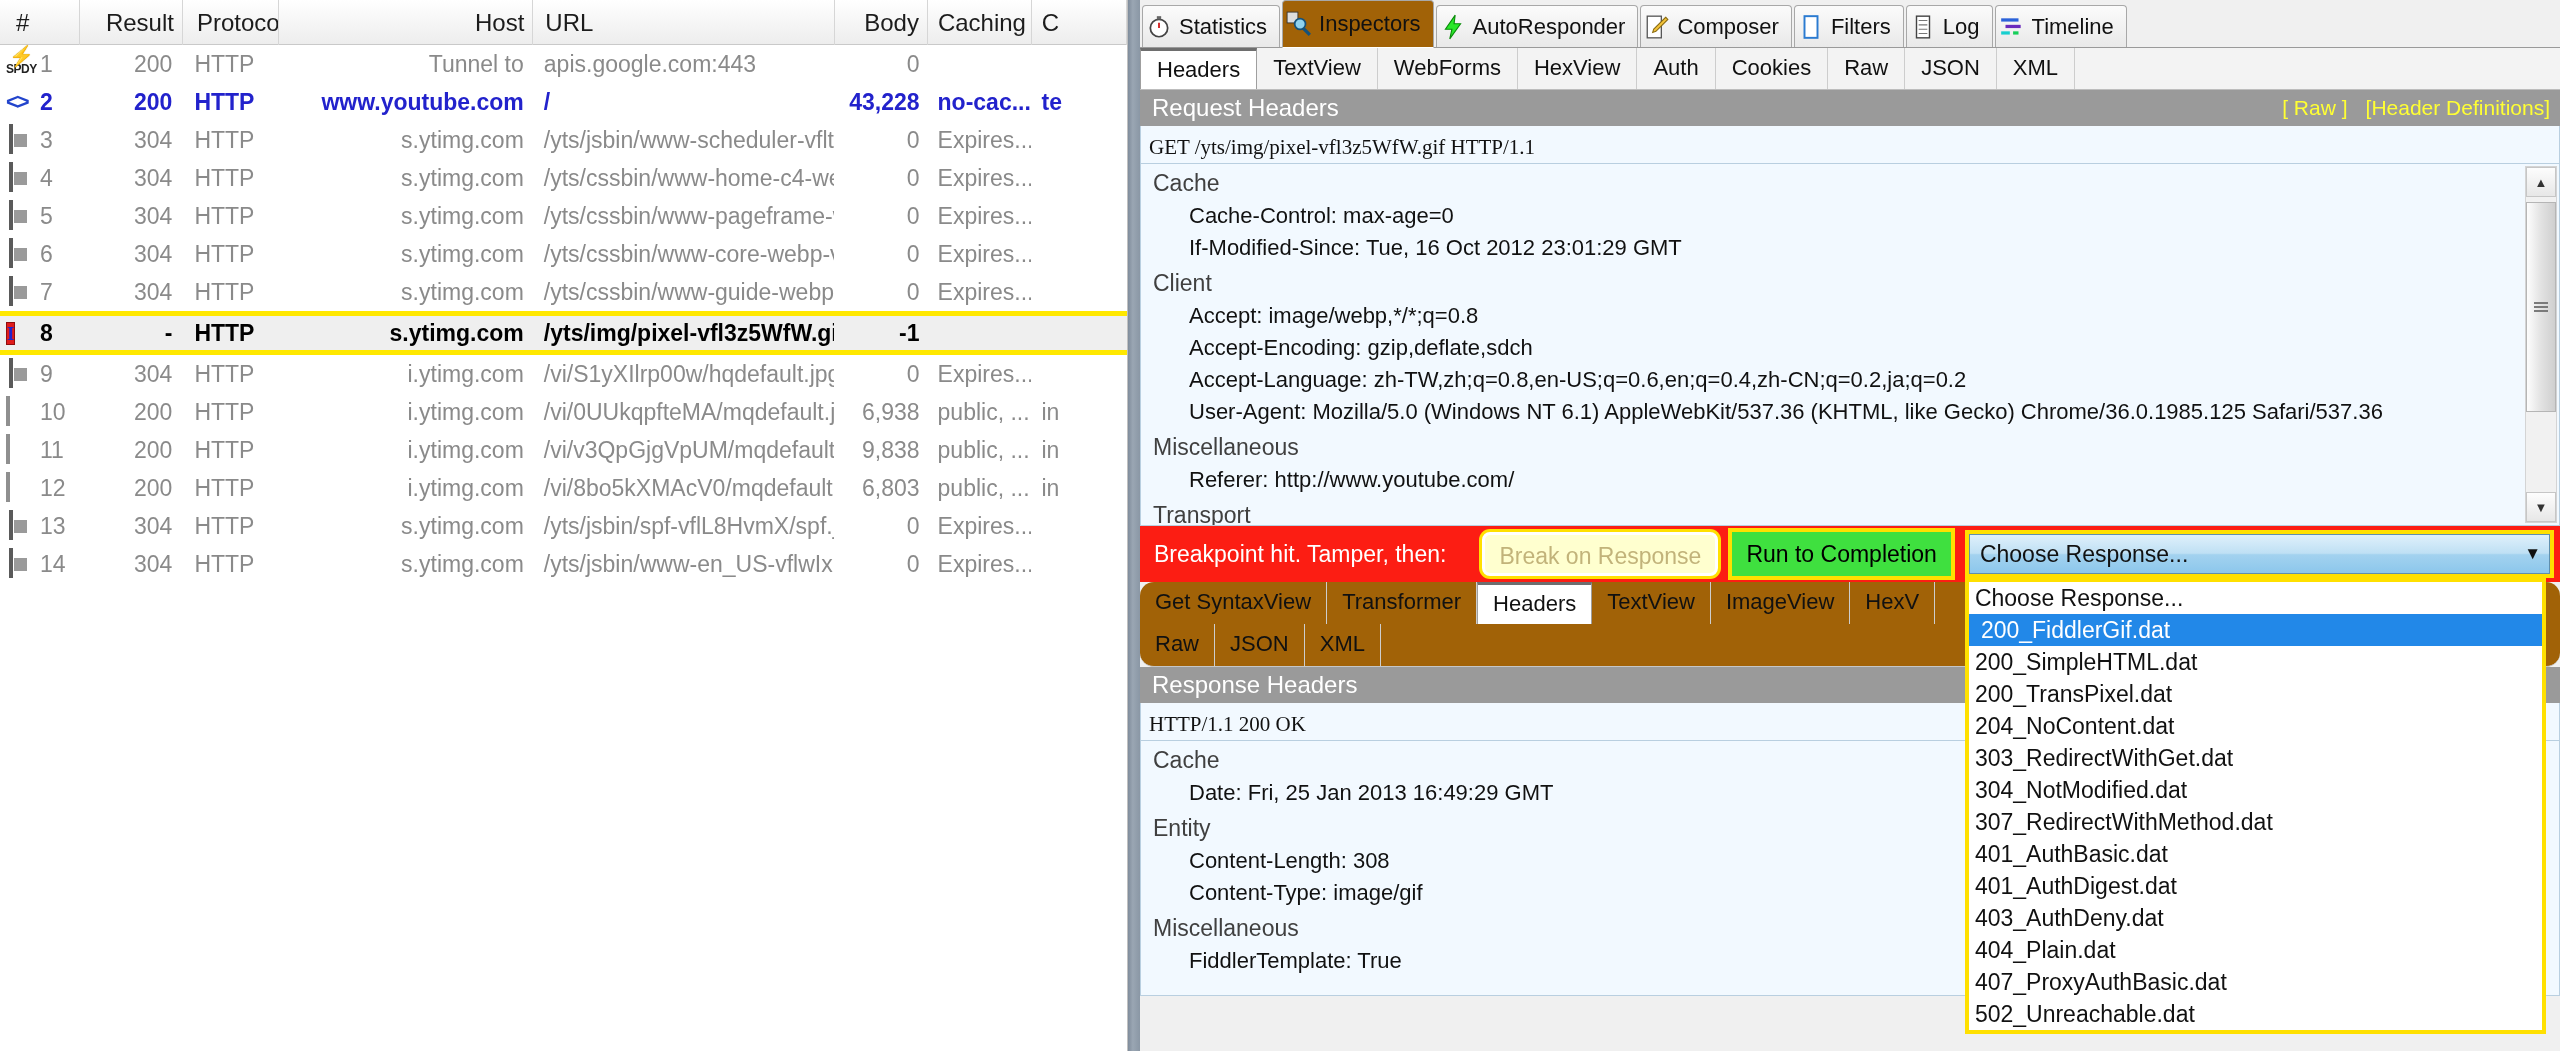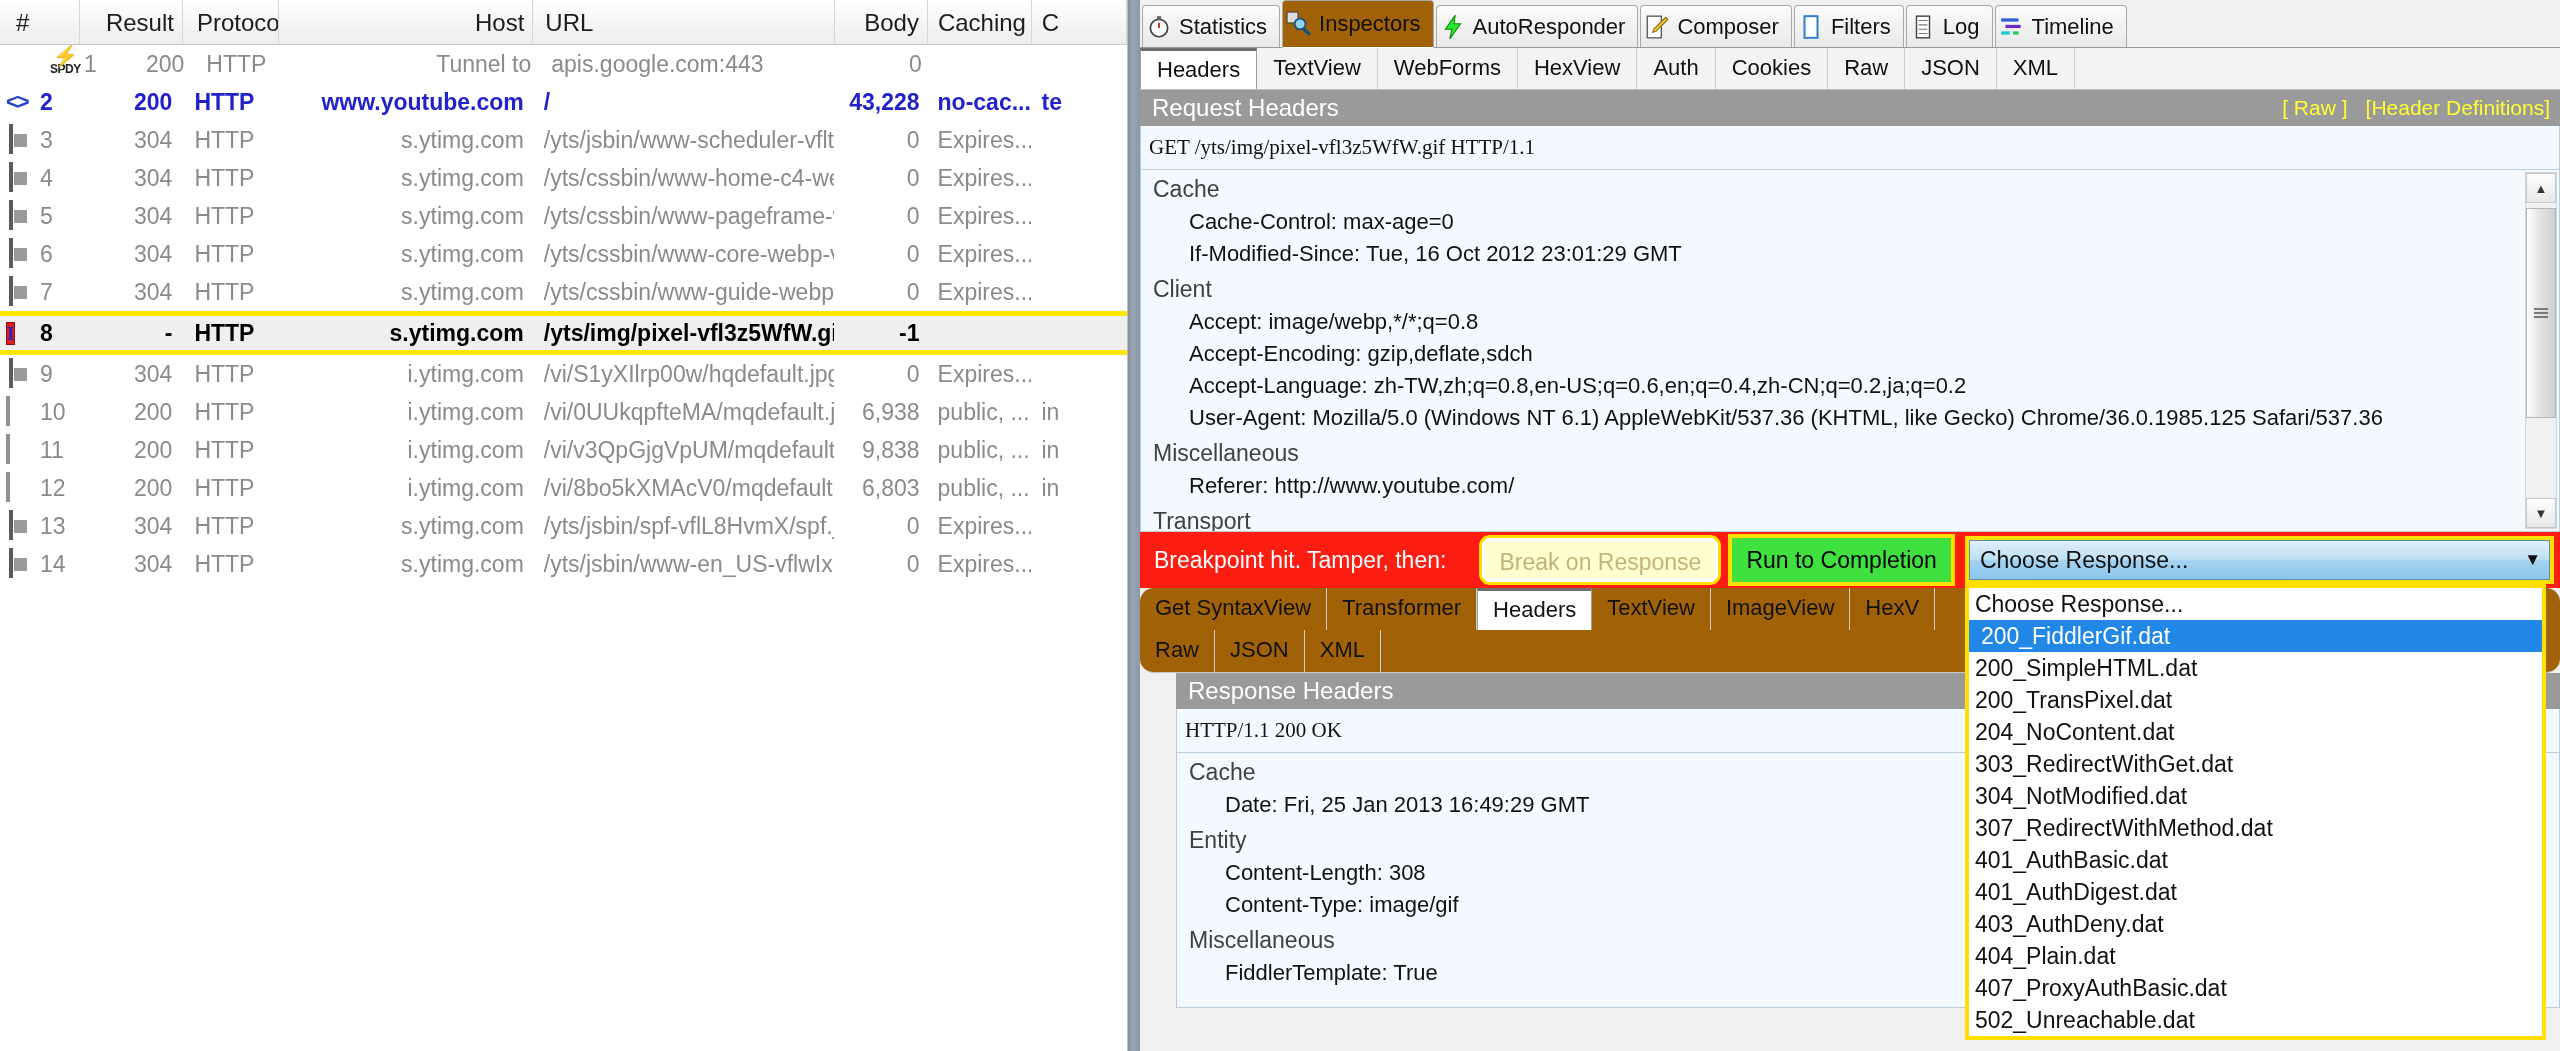--- a/index.html
+++ b/index.html
@@ -114,21 +114,20 @@
     width: 13px; height: 13px;
     background: #9a9a9a;
     transform: rotate(0deg);
   }
   .ico-spdy {
     font-size: 12px; font-weight: bold; color: #222;
     line-height: 1;
     letter-spacing: -0.5px;
     padding-top: 13px;
     position: relative;
-    margin-left: 44px;
   }
   .ico-spdy::before {
     content: "⚡";
     position: absolute;
     top: -4px; left: 3px;
     font-size: 20px;
     color: #ffd400;
     text-shadow: 0 0 1px #b08000;
   }
   .ico-html {
@@ -241,21 +240,21 @@
   .hdr-bar .title {
     font-size: 24px; font-weight: normal; color: #ffffff;
   }
   .hdr-bar .links { display: flex; gap: 18px; }
   .hdr-link { font-size: 21px; color: #ffff33; white-space: nowrap; }
 
   .req-line {
     background: #f2f9ff;
     border: 1px solid #b9cfe0;
     border-top: none;
-    height: 44px;
+    height: 38px;
     line-height: 42px;
     padding-left: 8px;
     font-size: 21px;
     font-family: "Liberation Serif", serif;
     color: #111;
     white-space: nowrap;
     overflow: hidden;
   }
 
   .hdr-body {
@@ -408,21 +407,21 @@
     white-space: nowrap;
   }
   .rtab.active {
     background: #ffffff;
     border-top: 3px solid #6e6e6e;
     border-left: 1px solid #9f9f9f;
     border-right: 1px solid #9f9f9f;
     line-height: 37px;
   }
 
-  .resp-area { position: relative; padding-left: 36px; }
+  .resp-area { position: relative; }
 </style>
 </head>
 <body>
 
 <div id="root">
 
   <div class="sessions-pane">
 
     <div class="sess-header">
       <div class="hcell col-num">#</div>

